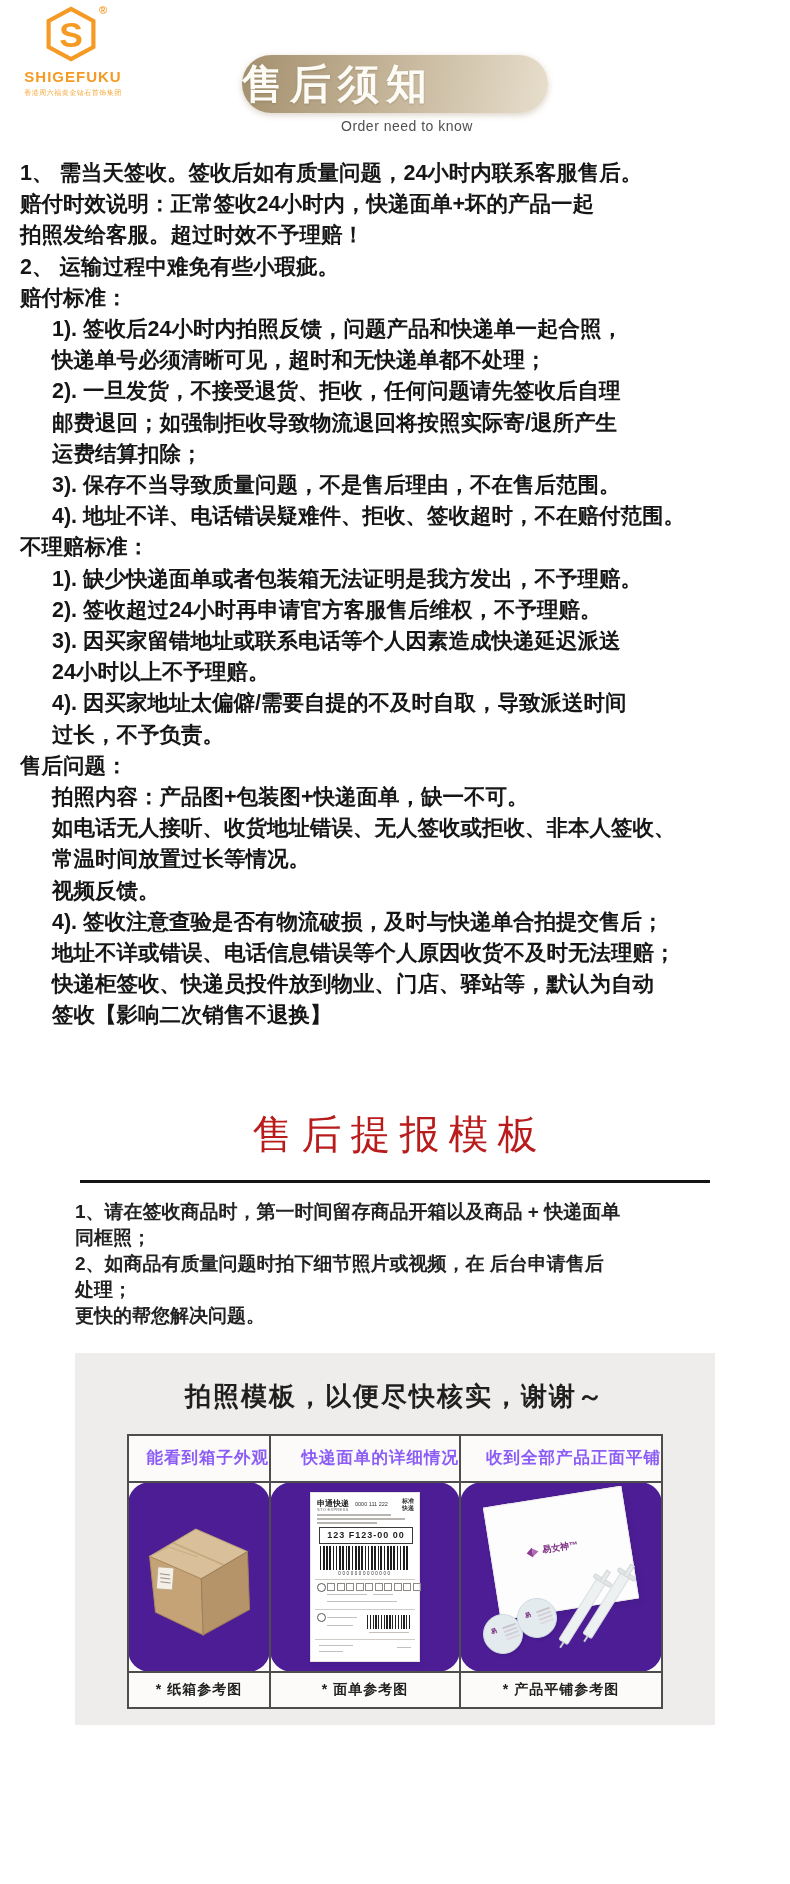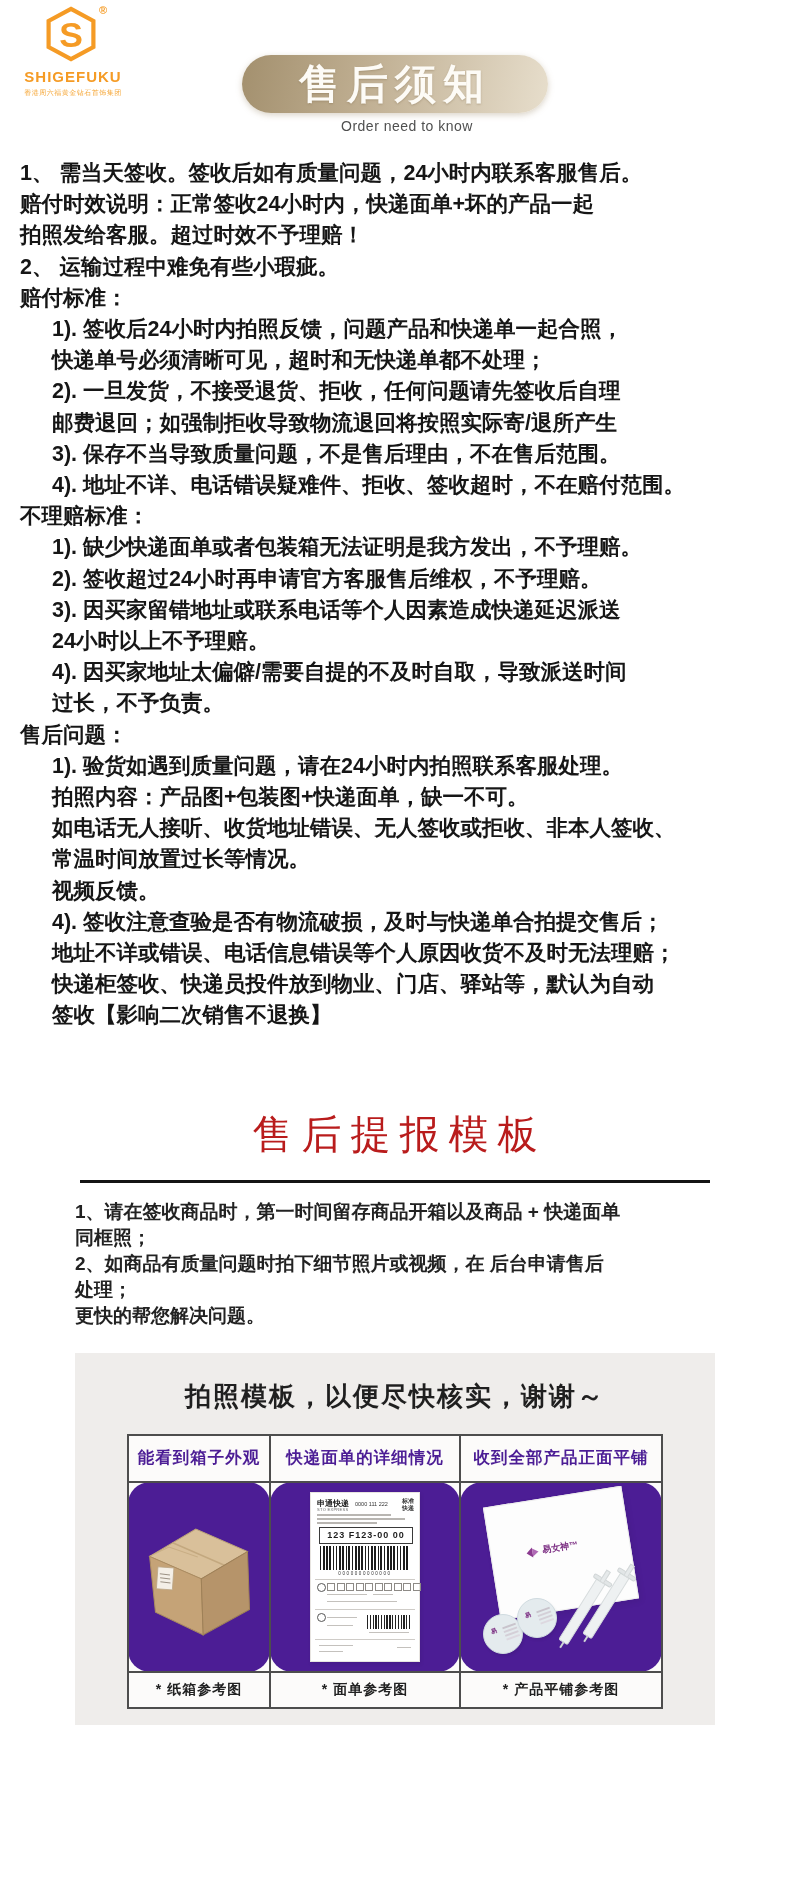--- a/index.html
+++ b/index.html
@@ -17,21 +17,21 @@
   .brand-logo svg{display:block;}
   .brand-reg{position:absolute;top:-2px;right:-4px;font-size:11px;color:#f59b25;font-weight:700;}
   .brand-name{font-size:15px;font-weight:800;color:#f59b25;letter-spacing:1px;margin-top:2px;}
   .brand-tagline{font-size:7px;color:#f6a93c;margin-top:3px;letter-spacing:.5px;white-space:nowrap;}
 
   .banner{
     position:absolute;left:50%;top:55px;transform:translateX(-50%);
     width:306px;height:58px;border-radius:30px;
     background:linear-gradient(100deg,#a3906e 0%,#bfae91 40%,#e7decc 100%);
     box-shadow:0 2px 6px rgba(150,130,95,.35);
-    text-align:center;line-height:58px;
+    text-align:left;line-height:58px;
   }
   .banner-title{font-size:41px;font-weight:800;color:#fdfbf6;letter-spacing:7px;text-indent:7px;
     text-shadow:0 1px 2px rgba(120,100,70,.35);}
   .banner-sub{position:absolute;left:12px;top:118px;width:100%;text-align:center;
     font-size:14px;color:#4f4f4f;font-weight:500;letter-spacing:.5px;}
 
   
   .notice{margin:13px 10px 0 20px;font-size:21.5px;font-weight:700;color:#161616;line-height:31.2px;}
   .ln{white-space:nowrap;}
   .ln.ind1{padding-left:32px;}
@@ -42,21 +42,21 @@
   .tpl-underline{width:630px;height:3px;background:#141414;margin:22px auto 0;}
   .tpl-list{width:640px;margin:16px auto 0;font-size:19px;font-weight:600;color:#222;line-height:26px;}
   .tpl-ln{white-space:nowrap;}
 
   
   .gray-box{box-sizing:border-box;width:640px;height:372px;margin:24px auto 0;
     background:#efedeb;padding-top:26px;}
   .pt-title{text-align:center;font-size:26px;font-weight:800;color:#1f1f1f;letter-spacing:2px;}
   table.pt{border-collapse:collapse;margin:20px auto 0;background:#fcfbfa;}
   table.pt th,table.pt td{border:2px solid #4d4d4d;padding:0;text-align:center;}
-  table.pt th{height:45px;font-size:16.5px;font-weight:800;color:#4c1d95;letter-spacing:1px;}
+  table.pt th{height:45px;font-size:16.5px;font-weight:800;color:#8b5cf6;letter-spacing:1px;text-align:right;}
   .c1{width:140px;} .c2{width:188px;margin-left:36px;} .c3{width:200px;}
   td.img-cell{height:188px;vertical-align:middle;background:#4c1d95;border-radius:22px;}
   td.cap-cell{height:34px;font-size:14px;font-weight:800;color:#222;letter-spacing:1px;}
 
   
   .ship-label{position:relative;width:108px;height:168px;margin:0 auto;background:#fff;
     border:1px solid #e7e4e0;box-shadow:1px 2px 4px rgba(0,0,0,.08);text-align:left;}
   .sl-courier{position:absolute;left:6px;top:5px;font-size:8px;font-weight:800;color:#222;}
   .sl-courier-sub{position:absolute;left:6px;top:14px;font-size:4px;color:#666;letter-spacing:.3px;}
   .sl-waybill{position:absolute;left:44px;top:8px;font-size:5.5px;color:#333;}
@@ -127,31 +127,31 @@
   <div class="notice" id="notice-lines">
       <div class="ln">1、 需当天签收。签收后如有质量问题，24小时内联系客服售后。</div>
       <div class="ln">赔付时效说明：正常签收24小时内，快递面单+坏的产品一起</div>
       <div class="ln">拍照发给客服。超过时效不予理赔！</div>
       <div class="ln">2、 运输过程中难免有些小瑕疵。</div>
       <div class="ln">赔付标准：</div>
       <div class="ln ind1">1). 签收后24小时内拍照反馈，问题产品和快递单一起合照，</div>
       <div class="ln ind1">快递单号必须清晰可见，超时和无快递单都不处理；</div>
       <div class="ln ind1">2). 一旦发货，不接受退货、拒收，任何问题请先签收后自理</div>
       <div class="ln ind1">邮费退回；如强制拒收导致物流退回将按照实际寄/退所产生</div>
+      <div class="ln ind1">运费结算扣除；</div>
       <div class="ln ind1">3). 保存不当导致质量问题，不是售后理由，不在售后范围。</div>
       <div class="ln ind1">4). 地址不详、电话错误疑难件、拒收、签收超时，不在赔付范围。</div>
       <div class="ln">不理赔标准：</div>
       <div class="ln ind1">1). 缺少快递面单或者包装箱无法证明是我方发出，不予理赔。</div>
       <div class="ln ind1">2). 签收超过24小时再申请官方客服售后维权，不予理赔。</div>
       <div class="ln ind1">3). 因买家留错地址或联系电话等个人因素造成快递延迟派送</div>
       <div class="ln ind1">24小时以上不予理赔。</div>
       <div class="ln ind1">4). 因买家地址太偏僻/需要自提的不及时自取，导致派送时间</div>
       <div class="ln ind1">过长，不予负责。</div>
       <div class="ln">售后问题：</div>
-      <div class="ln ind1">1). 验货如遇到质量问题，请在24小时内拍照联系客服处理。</div>
       <div class="ln ind1">拍照内容：产品图+包装图+快递面单，缺一不可。</div>
       <div class="ln ind1">如电话无人接听、收货地址错误、无人签收或拒收、非本人签收、</div>
       <div class="ln ind1">常温时间放置过长等情况。</div>
       <div class="ln ind1">视频反馈。</div>
       <div class="ln ind1">4). 签收注意查验是否有物流破损，及时与快递单合拍提交售后；</div>
       <div class="ln ind1">地址不详或错误、电话信息错误等个人原因收货不及时无法理赔；</div>
       <div class="ln ind1">快递柜签收、快递员投件放到物业、门店、驿站等，默认为自动</div>
       <div class="ln ind1">签收【影响二次销售不退换】</div>
     </div>
 

